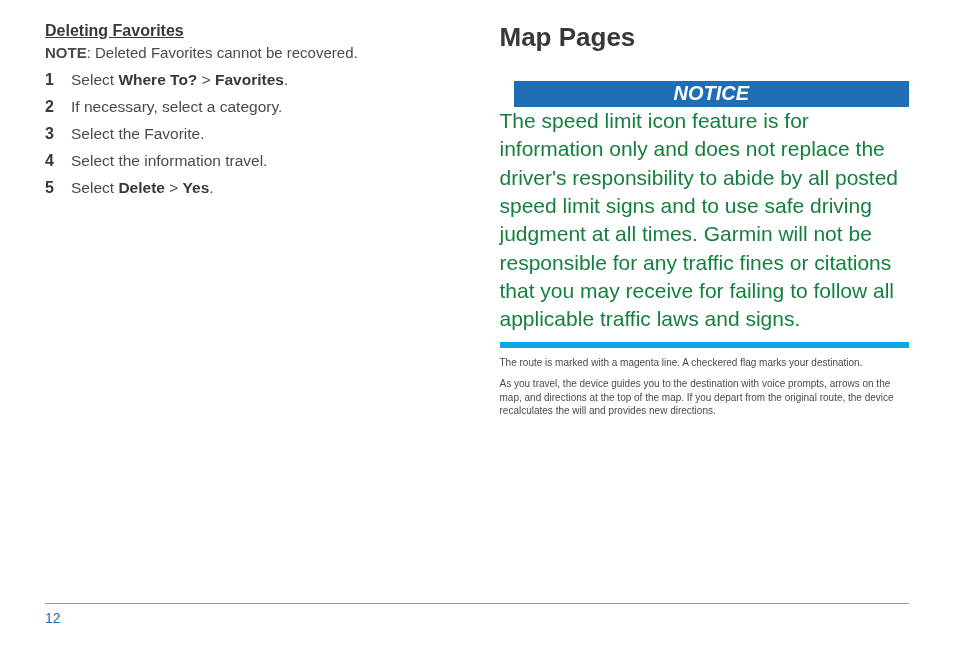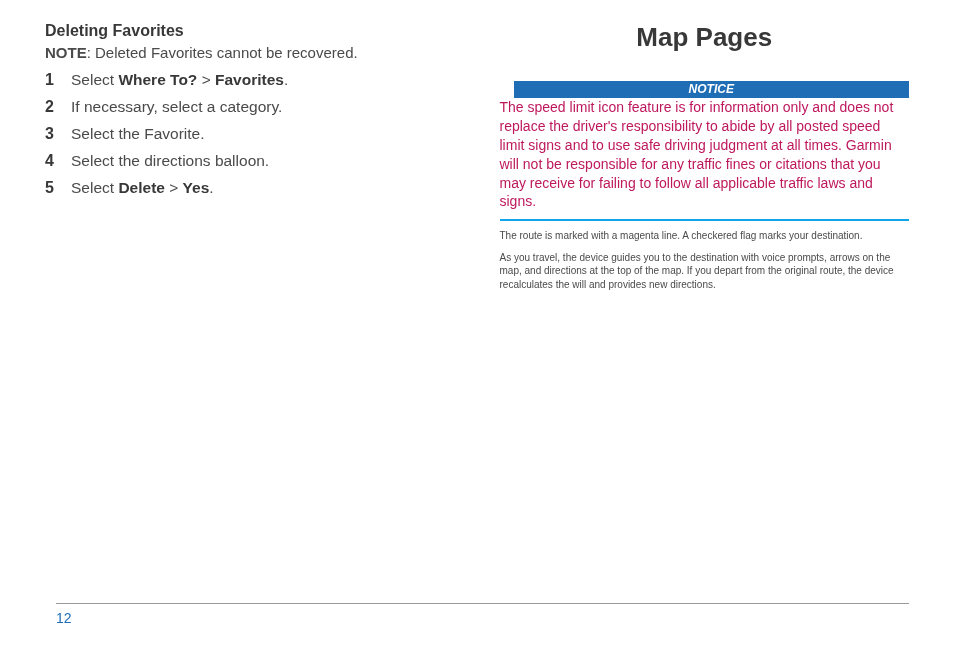--- a/index.html
+++ b/index.html
@@ -26,20 +26,21 @@
       padding-top: 2px;
     }
     .right-col {
       flex: 1;
     }
     .subsection-heading {
       font-weight: bold;
       font-size: 16px;
       color: #383838;
       margin-bottom: 4px;
+      text-decoration: underline;
     }
     .note-line {
       font-size: 15px;
       color: #4a4a4a;
       margin-bottom: 10px;
     }
     .note-bold {
       font-weight: bold;
     }
     .steps {
@@ -63,60 +64,60 @@
       color: #383838;
       font-size: 16px;
     }
     .steps li .bold {
       font-weight: bold;
       color: #383838;
     }
     .chapter-heading {
       font-weight: bold;
       font-size: 26px;
-      text-align: center;
+      text-align: left;
       color: #383838;
       margin-bottom: 28px;
       margin-top: 2px;
     }
     .section-heading {
       color: #1f6db5;
       font-weight: bold;
       font-size: 19px;
       margin-bottom: 8px;
     }
     .notice-bar {
       background: #1f6db5;
       color: #fff;
       text-align: center;
       font-style: italic;
       font-weight: bold;
       padding: 1px 0 2px 0;
-      font-size: 12px;
+      font-size: 20px;
       margin-left: 14px;
       margin-bottom: 0;
     }
     .notice-body {
-      font-size: 14px;
-      color: #be185d;
+      font-size: 21px;
+      color: #15803d;
       line-height: 1.35;
       margin-bottom: 8px;
       padding-bottom: 8px;
-      border-bottom: 2px solid #0ea5e9;
+      border-bottom: 6px solid #0ea5e9;
     }
     .para {
       font-size: 10px;
       color: #4a4a4a;
       line-height: 1.35;
       margin-bottom: 8px;
     }
     .footer {
       position: absolute;
       bottom: 22px;
-      left: 56px;
+      left: 45px;
       right: 45px;
       border-top: 1px solid #999;
       padding-top: 6px;
       display: flex;
       justify-content: space-between;
       font-size: 13px;
       color: #888;
     }
     .footer .pagenum {
       color: #1f6db5;
@@ -129,21 +130,21 @@
 <div class="content">
   <div class="left-col">
     <div class="subsection-heading">Deleting Favorites</div>
     <div class="note-line">
       <span class="note-bold">NOTE</span><span>: Deleted Favorites cannot be recovered.</span>
     </div>
     <ol class="steps">
       <li><span>Select </span><span class="bold">Where To?</span><span> &gt; </span><span class="bold">Favorites</span><span>.</span></li>
       <li><span>If necessary, select a category.</span></li>
       <li><span>Select the Favorite.</span></li>
-      <li><span>Select the directions balloon.</span></li>
+      <li><span>Select the information travel.</span></li>
       <li><span>Select </span><span class="bold">Delete</span><span> &gt; </span><span class="bold">Yes</span><span>.</span></li>
     </ol>
   </div>
 
   <div class="right-col">
     <div class="chapter-heading">Map Pages</div>
     <div class="notice-bar">NOTICE</div>
     <div class="notice-body">The speed limit icon feature is for information only and does not replace the driver's responsibility to abide by all posted speed limit signs and to use safe driving judgment at all times. Garmin will not be responsible for any traffic fines or citations that you may receive for failing to follow all applicable traffic laws and signs.</div>
     <div class="para">The route is marked with a magenta line. A checkered flag marks your destination.</div>
     <div class="para">As you travel, the device guides you to the destination with voice prompts, arrows on the map, and directions at the top of the map. If you depart from the original route, the device recalculates the will and provides new directions.</div>

